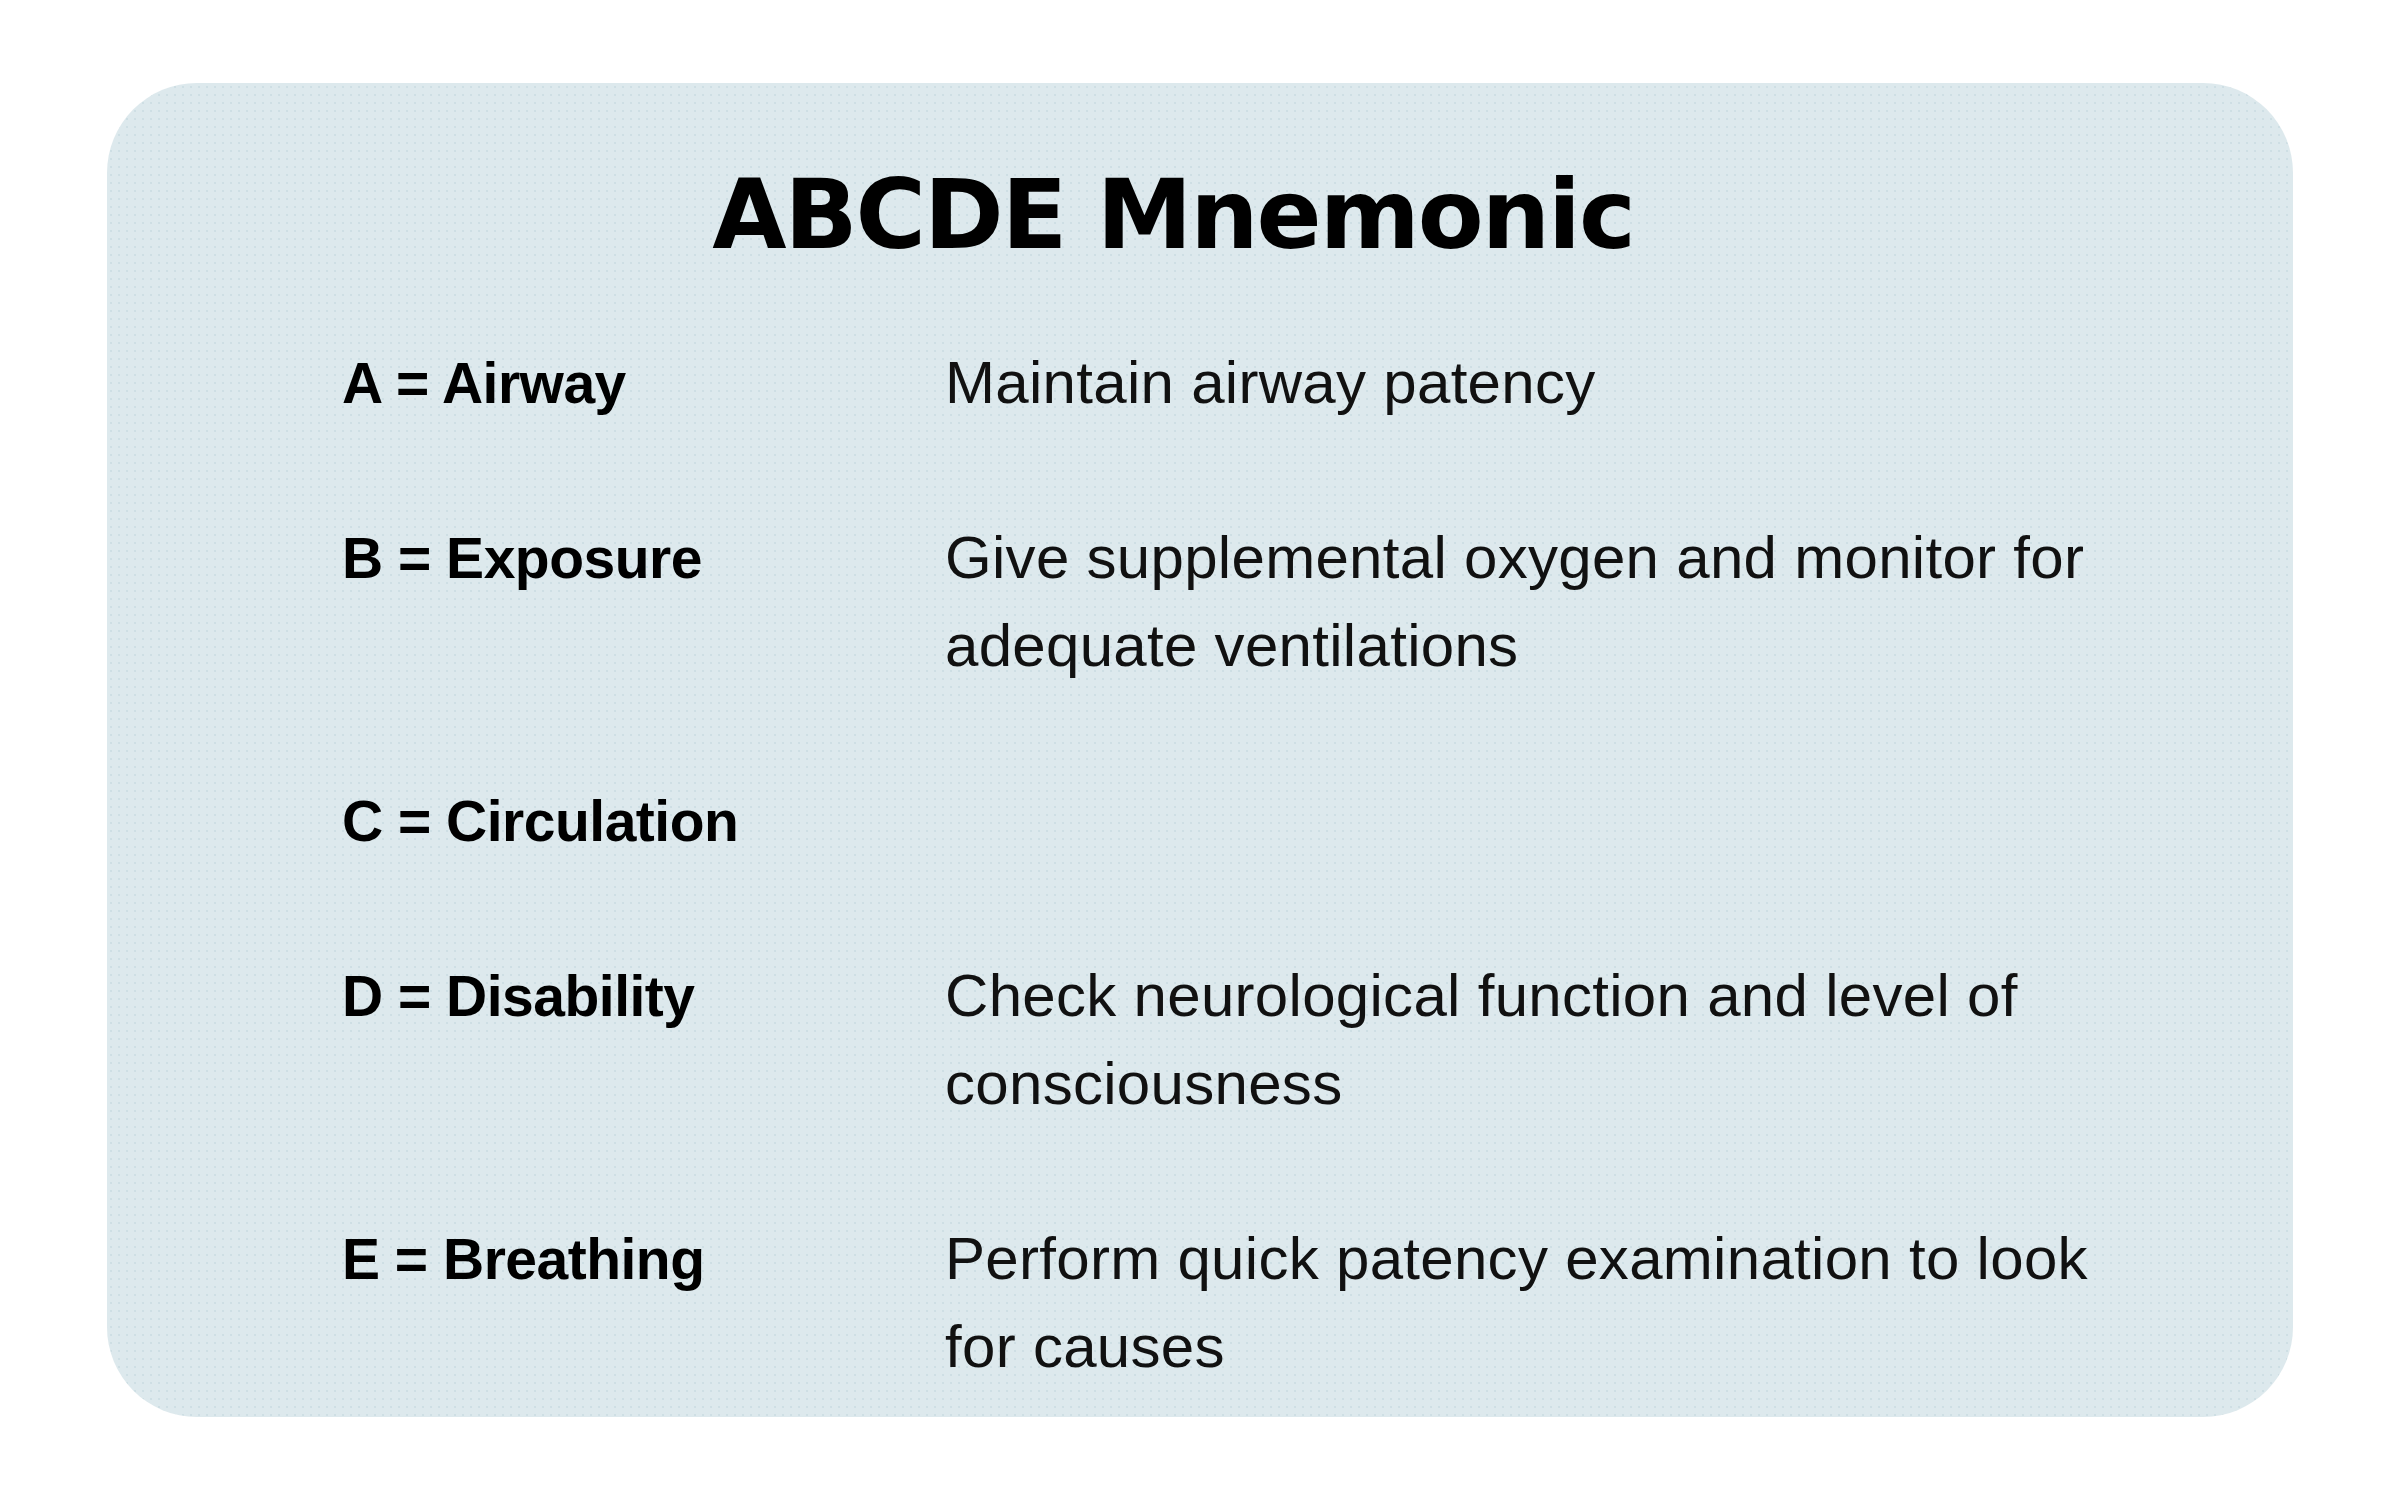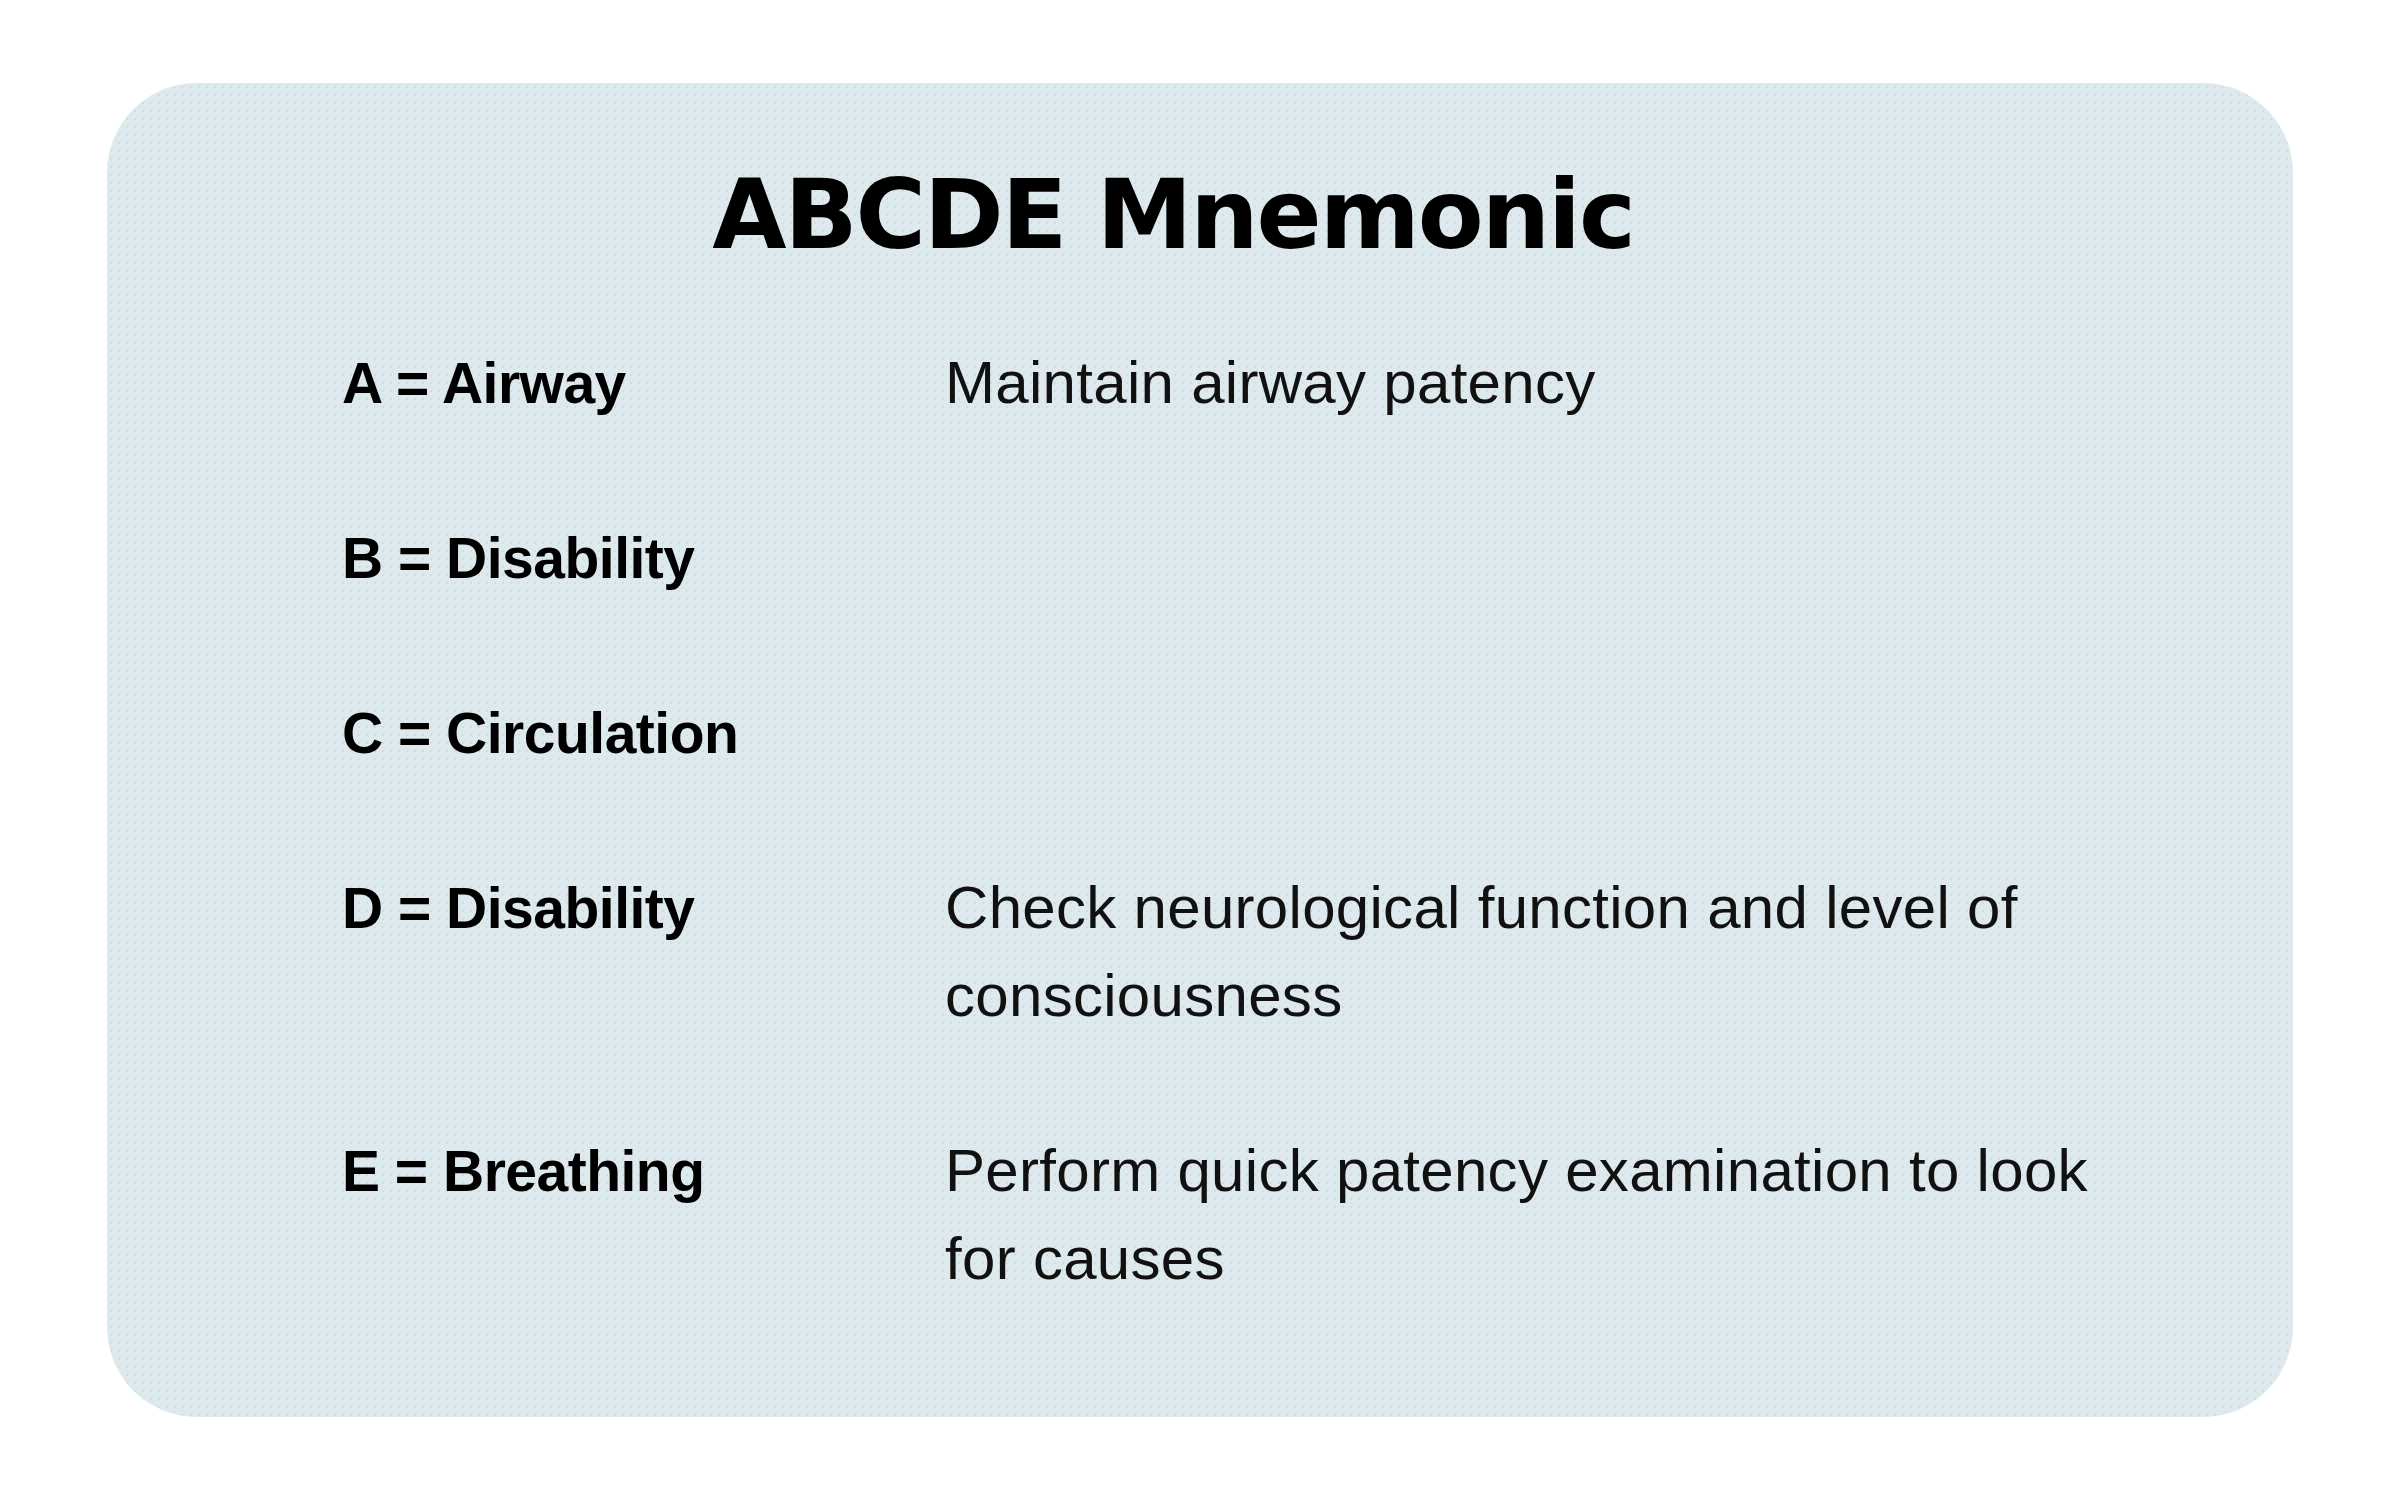--- a/index.html
+++ b/index.html
@@ -75,21 +75,22 @@
 </div>
 
 <h1 class="title">ABCDE Mnemonic</h1>
 
 <div class="rows">
   <div class="row">
     <div class="label">A = Airway</div>
     <div class="desc">Maintain airway patency</div>
   </div>
   <div class="row">
-    <div class="label">B = Disability</div>
+    <div class="label">B = Exposure</div>
+    <div class="desc">Give supplemental oxygen and monitor for adequate ventilations</div>
   </div>
   <div class="row">
     <div class="label">C = Circulation</div>
   </div>
   <div class="row">
     <div class="label">D = Disability</div>
     <div class="desc">Check neurological function and level of consciousness</div>
   </div>
   <div class="row">
     <div class="label">E = Breathing</div>

